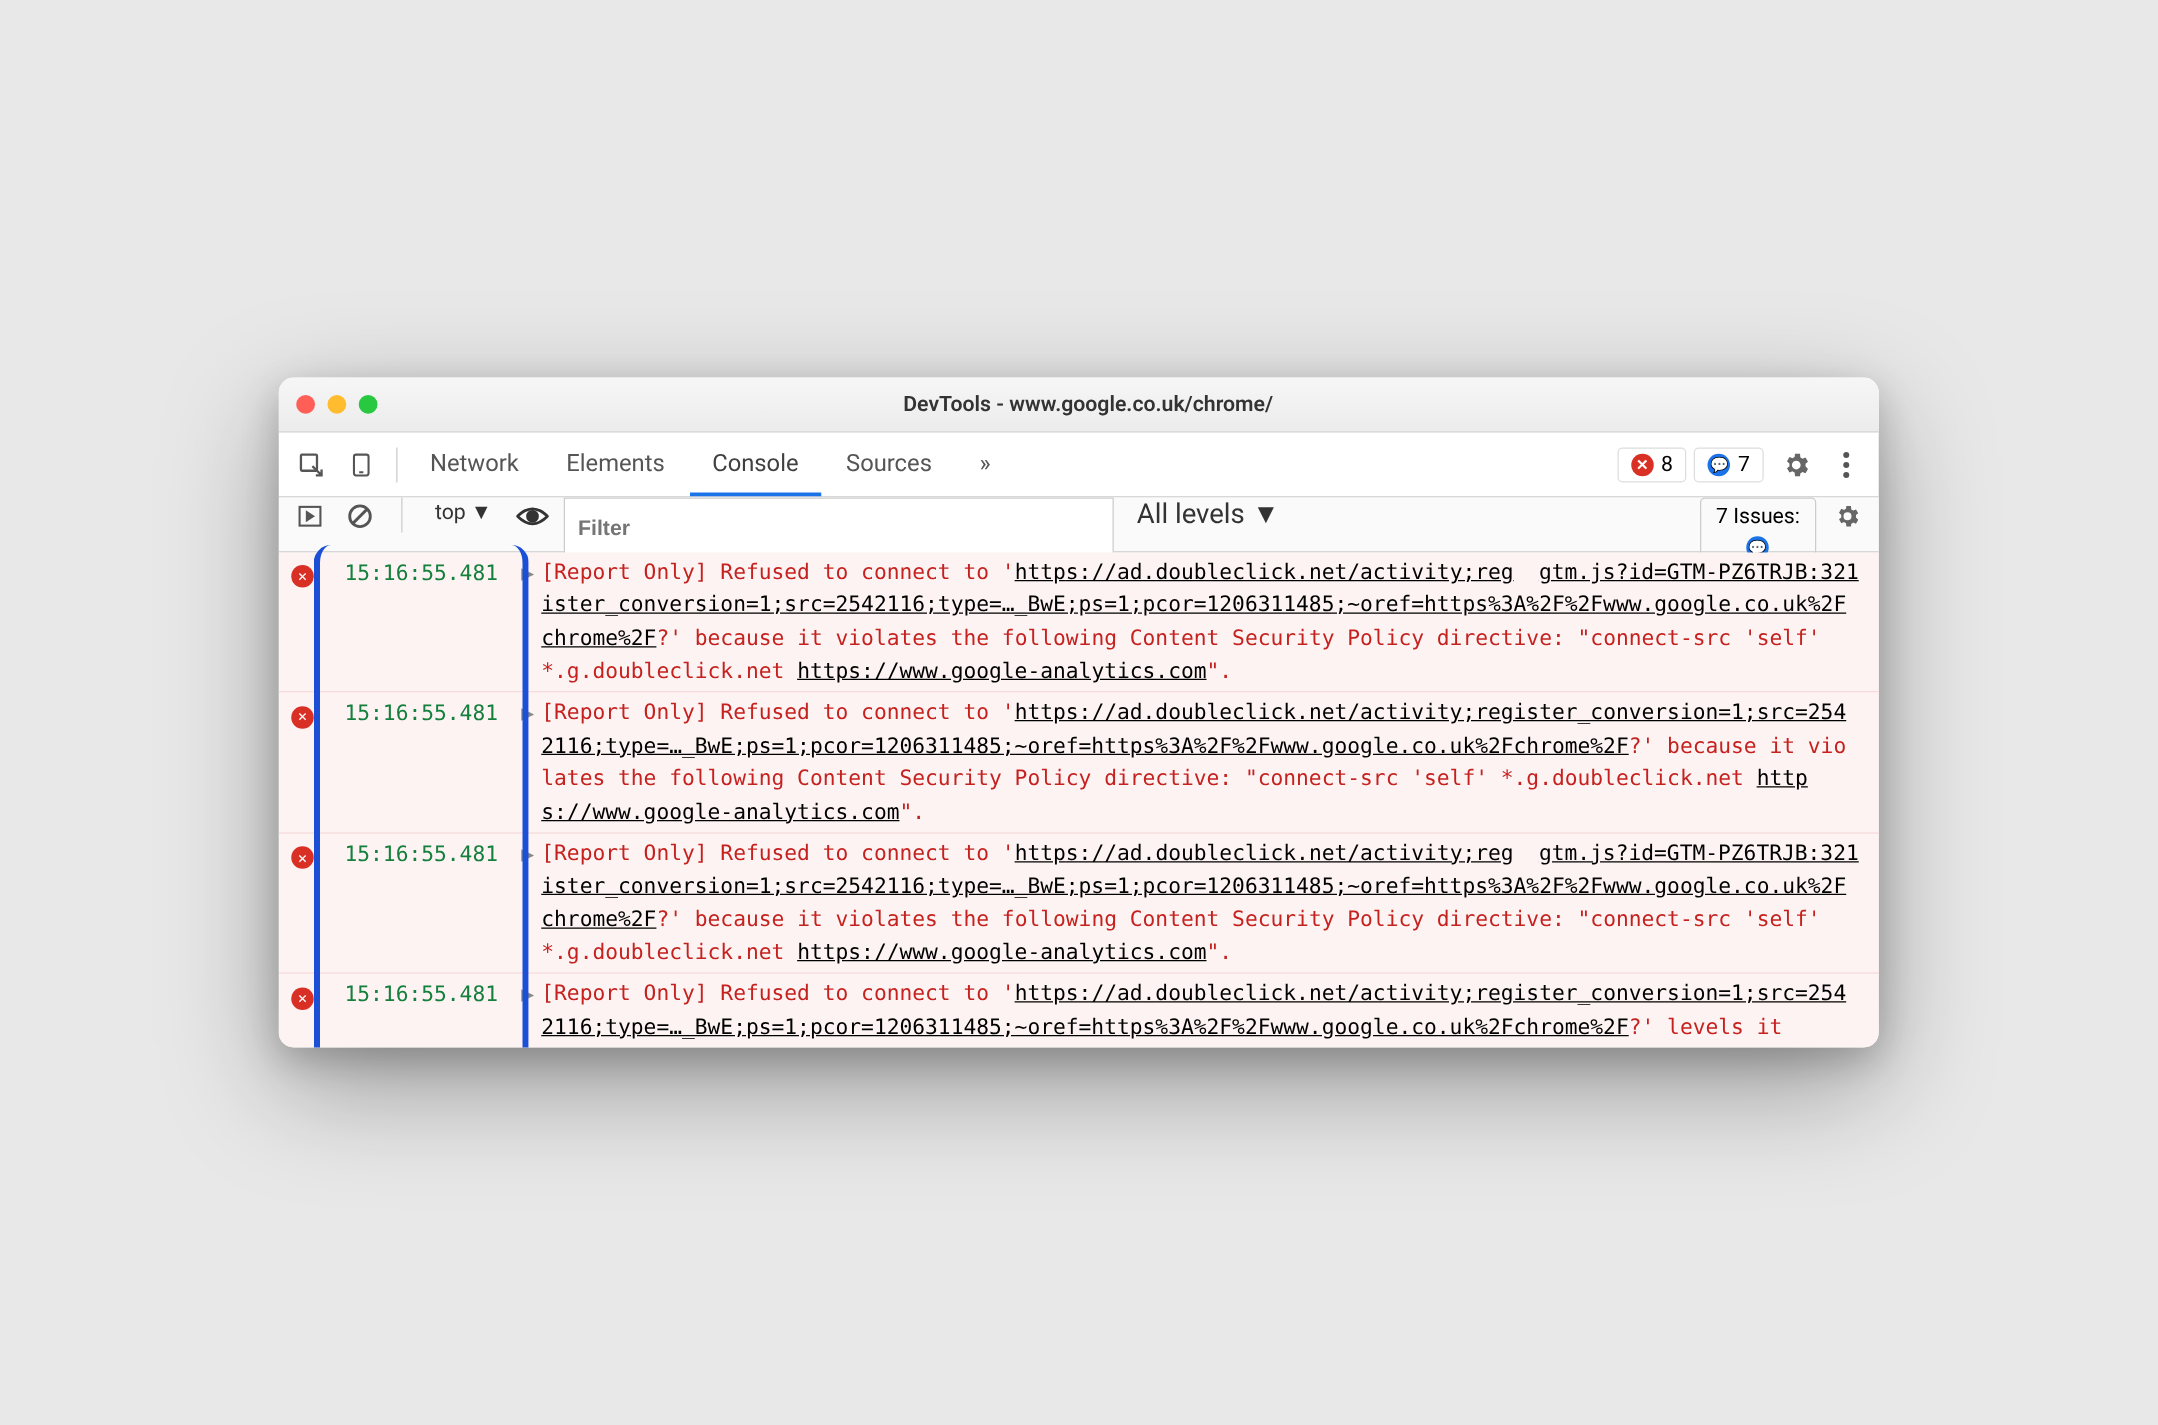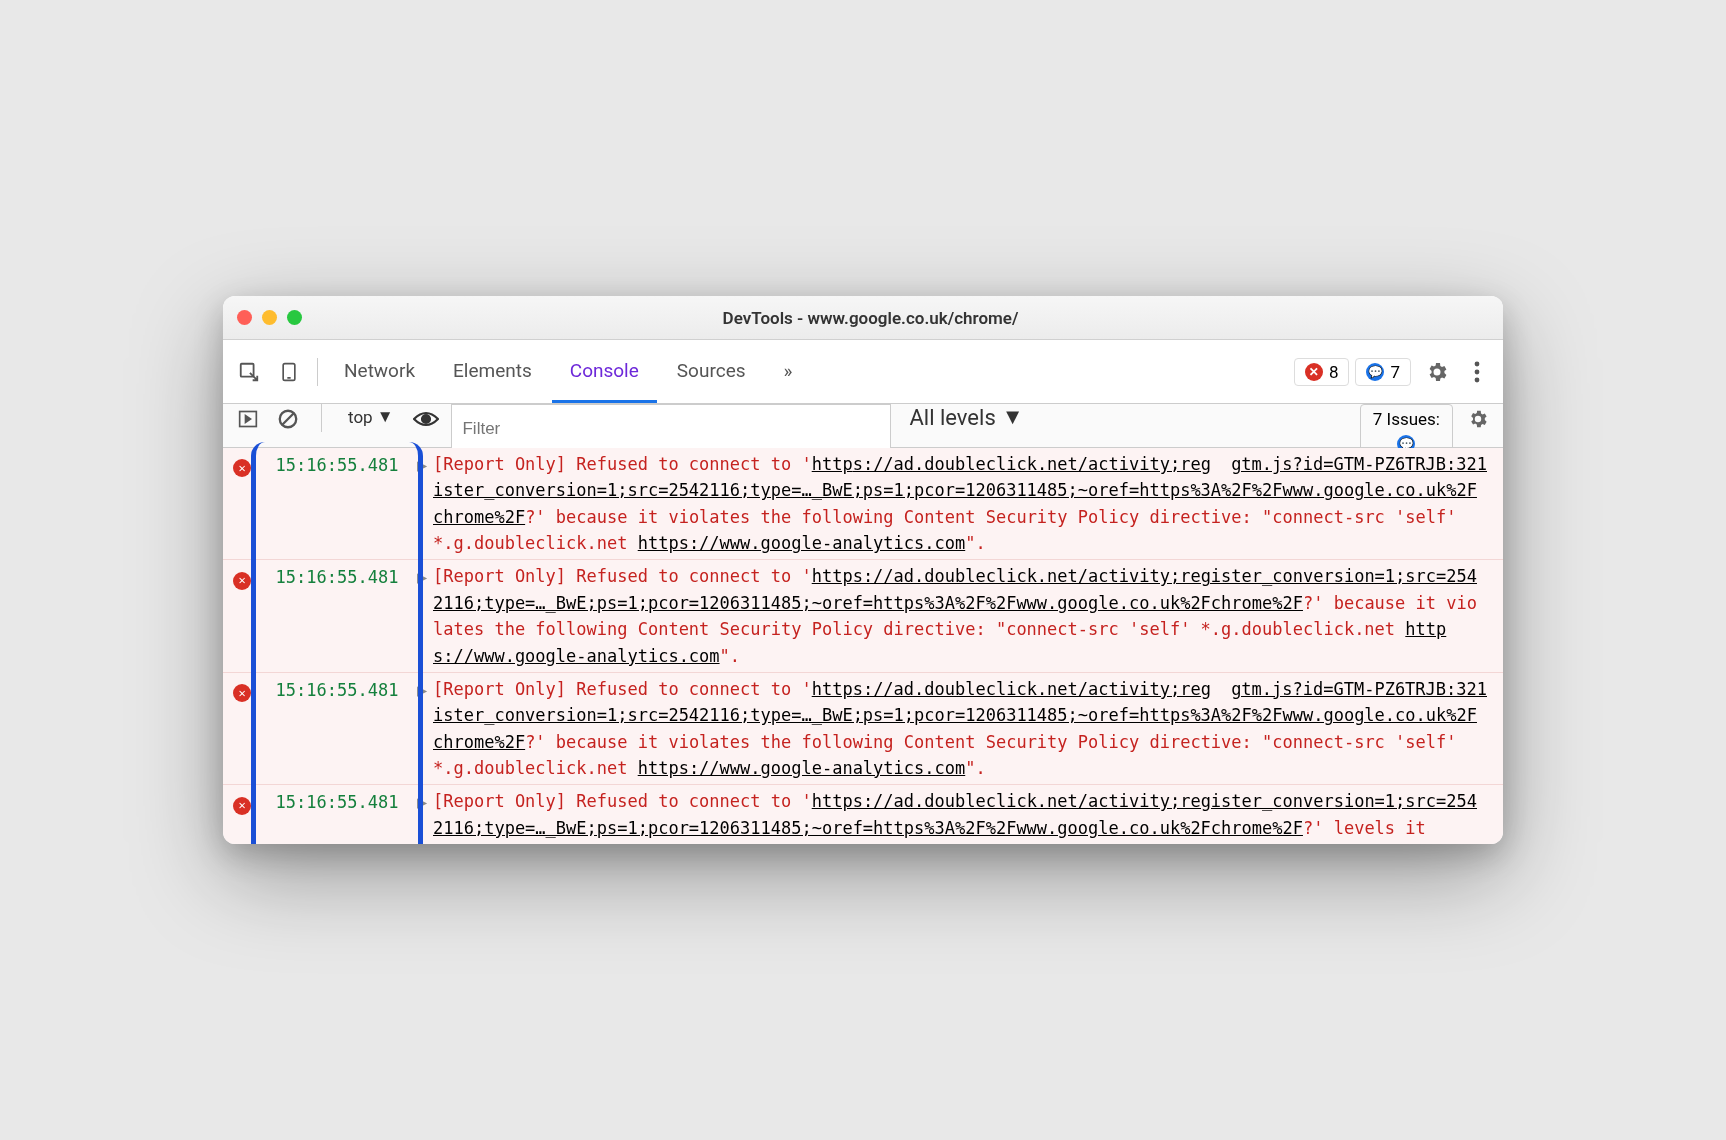--- a/index.html
+++ b/index.html
@@ -26,41 +26,41 @@
   display: flex;
   align-items: center;
   padding: 0 14px;
   position: relative;
 }
 .traffic { display:flex; gap:10px; }
 .dot { width:15px; height:15px; border-radius:50%; }
 .dot.red{background:#ff5f57;} .dot.yellow{background:#febc2e;} .dot.green{background:#28c840;}
 .title { position:absolute; left:15px; right:0; text-align:center; font-size:17px; font-weight:600; color:#333; pointer-events:none;}
 .toolbar {
-  height: 64px;
+  height: 52px;
   display:flex;
   align-items:center;
   border-bottom:1px solid #ccc;
   padding: 0 6px;
 }
 .tb-btn{ width:40px; height:40px; display:flex; align-items:center; justify-content:center; color:#555; cursor:pointer;}
 .divider{ width:1px;height:28px;background:#ccc;margin:0 8px;}
 .tabs{display:flex;gap:2px;height:100%;align-items:stretch;}
 .tab{padding:0 18px;display:flex;align-items:center;font-size:19px;color:#555;cursor:pointer;border-bottom:3px solid transparent;}
-.tab.active{color:#6d28d9;border-bottom-color:#1a73e8;text-align:center;}
+.tab.active{color:#404040;border-bottom-color:#1a73e8;text-align:center;}
 .tb-spacer{flex:1;}
 .pill{display:flex;align-items:center;gap:6px;font-size:17px;padding:3px 10px;border:1px solid #ddd;border-radius:4px;margin-right:6px;}
 .circle-icon{width:18px;height:18px;border-radius:50%;display:inline-flex;align-items:center;justify-content:center;font-size:12px;font-weight:bold;color:#fff;}
 .err-ico{background:#d93025;}
 .msg-ico{background:#1a73e8;}
 .subbar{height:44px;display:flex;align-items:flex-start;gap:10px;padding:0 10px;border-bottom:1px solid #ccc;background:#fafafa;}
 .sb-btn{width:30px;height:30px;display:flex;align-items:center;justify-content:center;color:#555;cursor:pointer;}
 .context{display:flex;align-items:center;gap:4px;font-size:17px;color:#333;padding:2px 8px;cursor:pointer;}
 .eye{width:30px;height:30px;display:flex;align-items:center;justify-content:center;cursor:pointer;}
-.filter-input{flex:0 0 440px;height:50px;border:1px solid #ccc;padding:0 10px;font-size:17px;color:#0f172a;}
+.filter-input{flex:0 0 440px;height:50px;border:1px solid #ccc;padding:0 10px;font-size:17px;color:#0f172a;font-weight:bold;}
 .levels{font-size:22px;color:#333;cursor:pointer;padding:0 8px;display:flex;align-items:center;gap:6px;}
 .issues{font-size:17px;border:1px solid #ccc;border-radius:4px;padding:4px 12px;display:flex;align-items:center;gap:6px;flex-direction:column;}
 .row{display:flex;border-bottom:1px solid #f3d6d5;background:#fdf3f3;font-family:Menlo,Monaco,Consolas,monospace;font-size:17px;line-height:1.55;color:#c5221f;padding:3px 6px 3px 10px;}
 .row-icon{flex:0 0 24px;padding-top:2px;}
 .row-time{flex:0 0 160px;color:#15803d;padding-top:1px;text-align:center;}
 .row-caret{flex:0 0 16px;color:#888;padding-top:1px;}
 .row-body{flex:1;word-break:break-all;padding-right:10px;}
 .row-body a{color:#000000;text-decoration:underline;}
 .row-src{color:#7a403f;text-decoration:underline;white-space:nowrap;margin-left:20px;float:right;}
 .highlight-box{position:absolute;border:5px solid #1a4fd6;border-radius:14px;pointer-events:none;border-top:none;}

